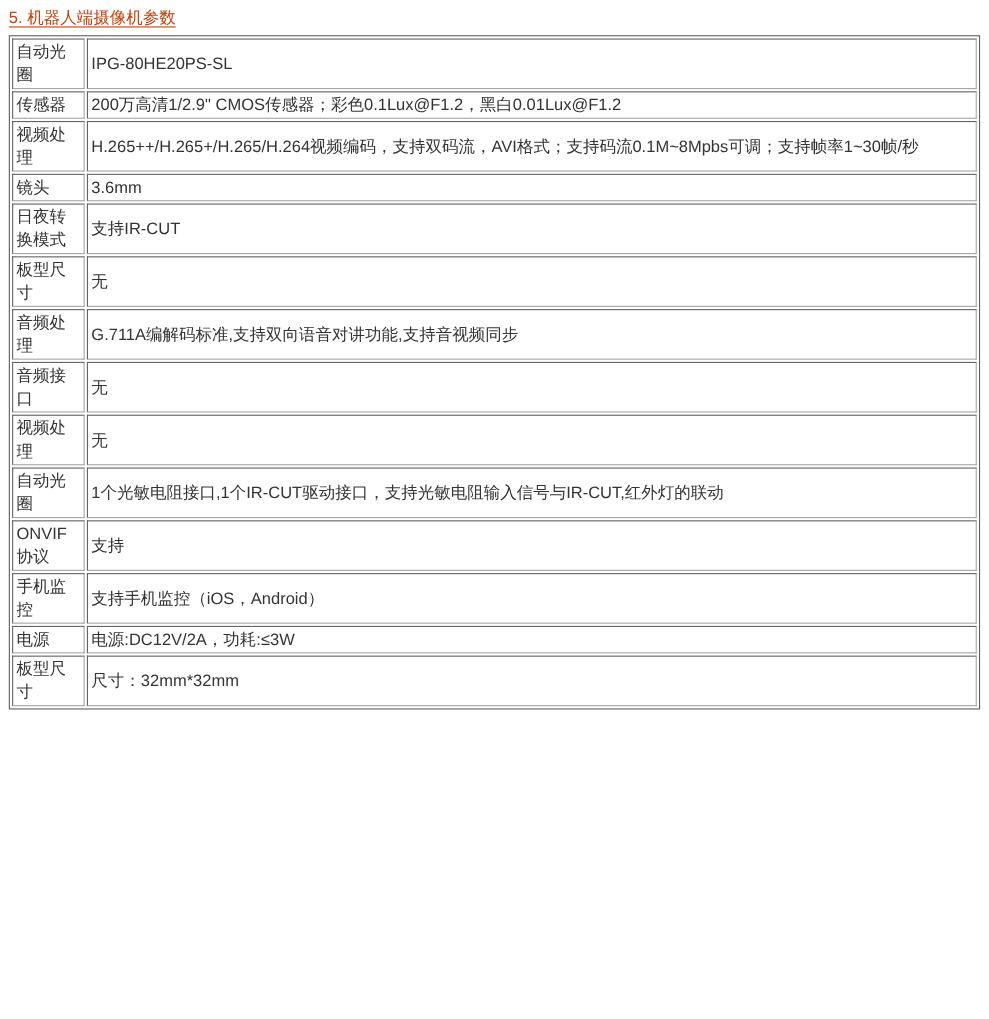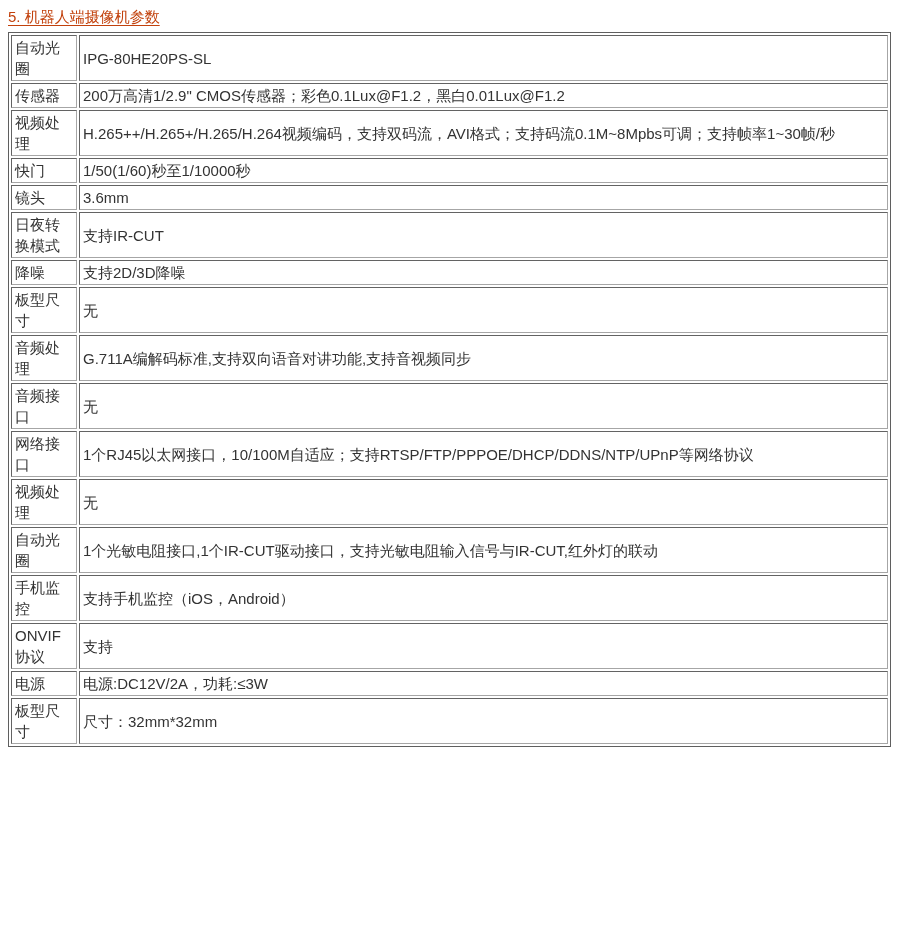--- a/index.html
+++ b/index.html
@@ -69,81 +69,69 @@
     <td class="label-cell">传感器</td>
     <td class="value-cell">200万高清1/2.9" CMOS传感器；彩色0.1Lux@F1.2，黑白0.01Lux@F1.2</td>
   </tr>
 
   <tr>
     <td class="label-cell">视频处理</td>
     <td class="value-cell">H.265++/H.265+/H.265/H.264视频编码，支持双码流，AVI格式；支持码流0.1M~8Mpbs可调；支持帧率1~30帧/秒</td>
   </tr>
 
 
-  <tr>
-    <td class="label-cell">快门</td>
-    <td class="value-cell">1/50(1/60)秒至1/10000秒</td>
-  </tr>
 
   <tr>
     <td class="label-cell">镜头</td>
     <td class="value-cell">3.6mm</td>
   </tr>
 
   <tr>
     <td class="label-cell">日夜转换模式</td>
     <td class="value-cell">支持IR-CUT</td>
   </tr>
 
-  <tr>
-    <td class="label-cell">降噪</td>
-    <td class="value-cell">支持2D/3D降噪</td>
-  </tr>
 
 
   <tr>
     <td class="label-cell">板型尺寸</td>
     <td class="value-cell">无</td>
   </tr>
 
   <tr>
     <td class="label-cell">音频处理</td>
     <td class="value-cell">G.711A编解码标准,支持双向语音对讲功能,支持音视频同步</td>
   </tr>
 
   <tr>
     <td class="label-cell">音频接口</td>
     <td class="value-cell">无</td>
   </tr>
 
-  <tr>
-    <td class="label-cell">网络接口</td>
-    <td class="value-cell">1个RJ45以太网接口，10/100M自适应；支持RTSP/FTP/PPPOE/DHCP/DDNS/NTP/UPnP等网络协议</td>
-  </tr>
 
   <tr>
     <td class="label-cell">视频处理</td>
     <td class="value-cell">无</td>
   </tr>
 
   <tr>
     <td class="label-cell">自动光圈</td>
     <td class="value-cell">1个光敏电阻接口,1个IR-CUT驱动接口，支持光敏电阻输入信号与IR-CUT,红外灯的联动</td>
   </tr>
 
 
 
   <tr>
-    <td class="label-cell">手机监控</td>
-    <td class="value-cell">支持手机监控（iOS，Android）</td>
+    <td class="label-cell">ONVIF协议</td>
+    <td class="value-cell">支持</td>
   </tr>
 
   <tr>
-    <td class="label-cell">ONVIF协议</td>
-    <td class="value-cell">支持</td>
+    <td class="label-cell">手机监控</td>
+    <td class="value-cell">支持手机监控（iOS，Android）</td>
   </tr>
 
   <tr>
     <td class="label-cell">电源</td>
     <td class="value-cell">电源:DC12V/2A，功耗:≤3W</td>
   </tr>
 
   <tr>
     <td class="label-cell">板型尺寸</td>
     <td class="value-cell">尺寸：32mm*32mm</td>

